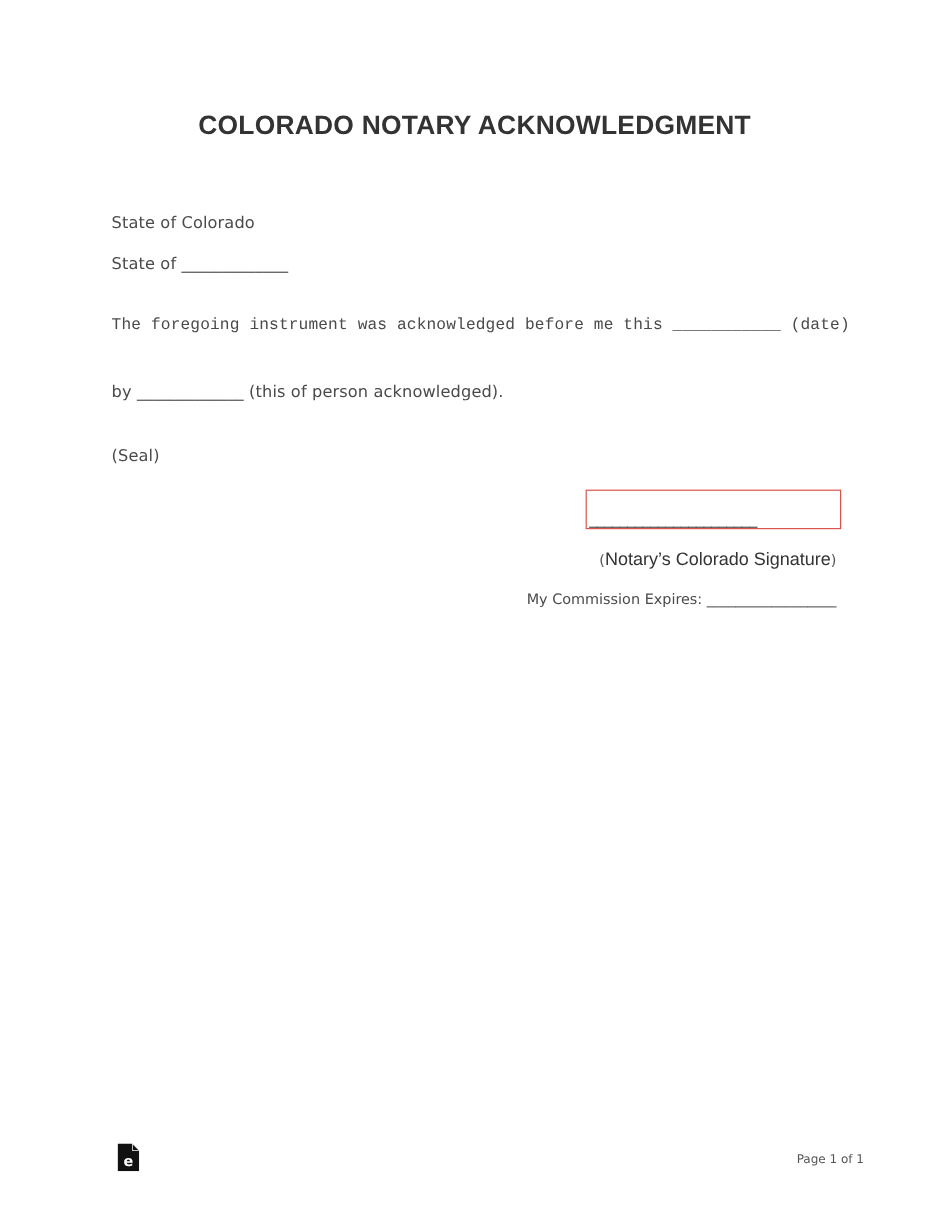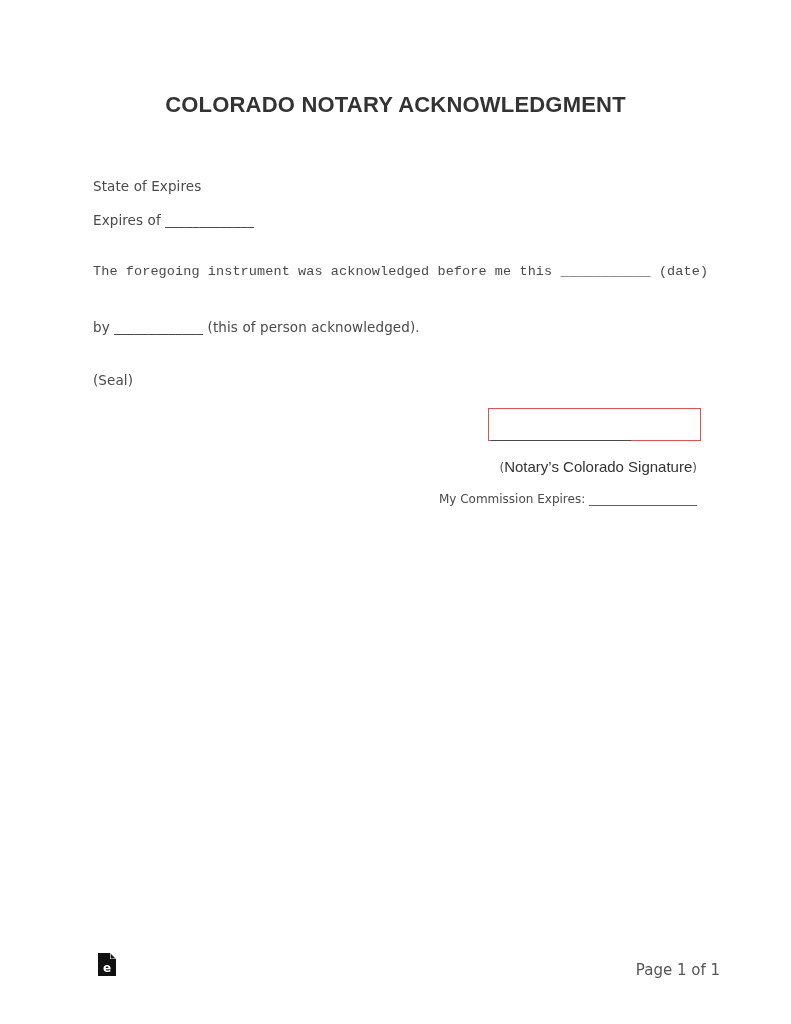--- a/index.html
+++ b/index.html
@@ -86,33 +86,33 @@
       position: absolute;
       left: 98px;
       top: 953px;
       width: 18px;
       height: 23px;
     }
     .page-num {
       position: absolute;
       right: 71px;
       top: 961px;
-      font-size: 15px;
+      font-size: 10px;
       color: #555555;
       white-space: pre;
       padding-left: 40px;
     }
   </style>
 </head>
 <body>
 
 <div class="title">COLORADO NOTARY ACKNOWLEDGMENT</div>
 
-<div class="line state">State of Expires</div>
-<div class="line county">Expires of _____________</div>
+<div class="line state">State of Colorado</div>
+<div class="line county">State of _____________</div>
 
 <div class="line foregoing">The foregoing instrument was acknowledged before me this ___________ (date)</div>
 <div class="line by-line">by _____________ (this of person acknowledged).</div>
 
 <div class="line seal">(Seal)</div>
 
 <div class="sig-box"></div>
 <div class="sig-line">______________________</div>
 
 <div class="sig-caption"><span class="paren">(</span><span>Notary’s Colorado Signature</span><span class="paren">)</span></div>

